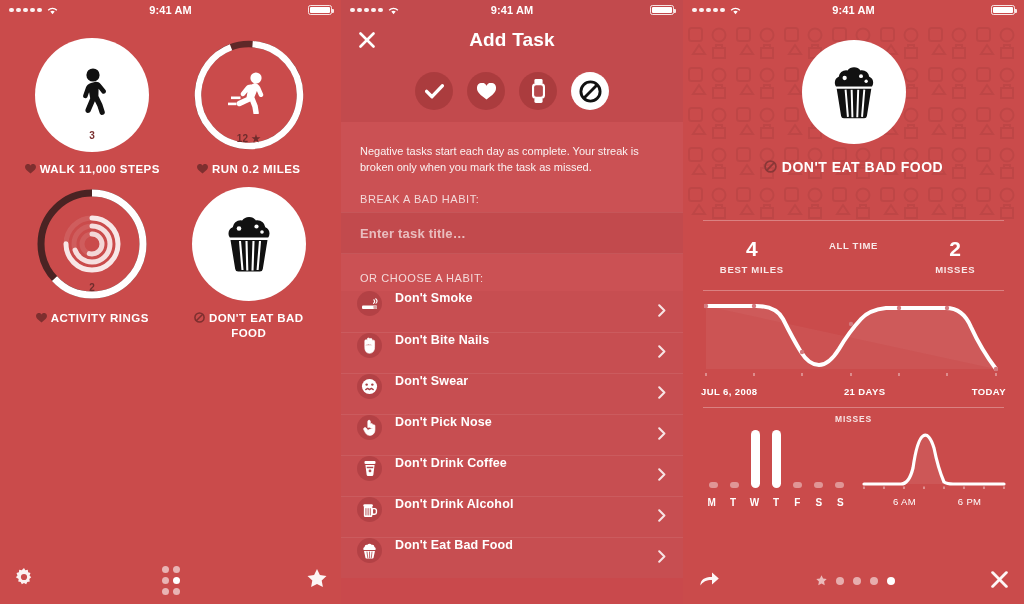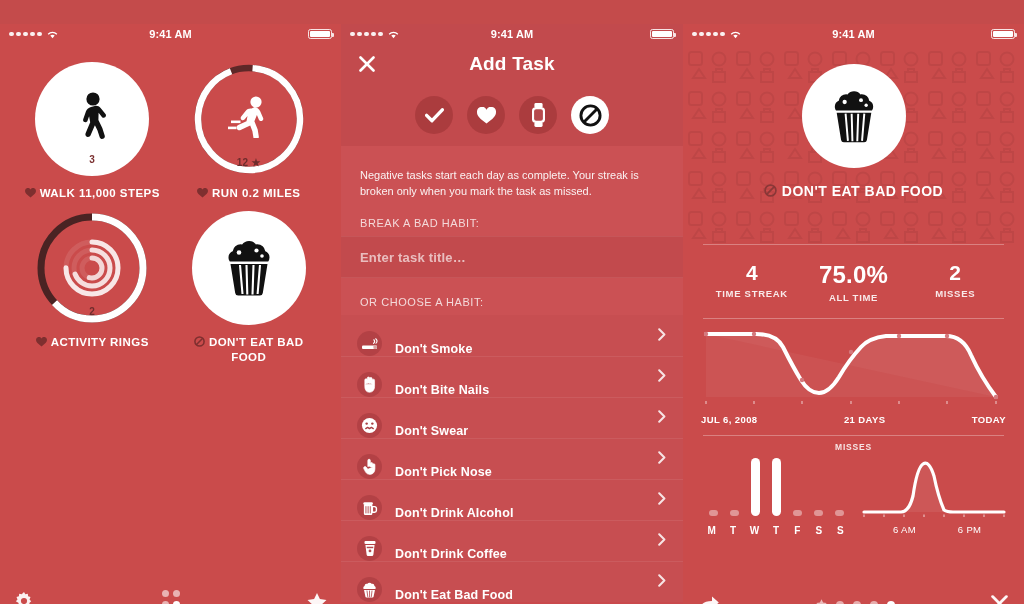--- a/index.html
+++ b/index.html
@@ -2,21 +2,21 @@
 <html><head>
 <meta charset="utf-8">
 <style>
   * { box-sizing: border-box; margin: 0; padding: 0; }
   html, body {
     width: 1024px; height: 604px;
     background: #c44b4b;
     font-family: "Liberation Sans", sans-serif;
     overflow: hidden;
   }
-  .screens { display: flex; width: 1024px; height: 464px; margin-top: 24px; }
+  .screens { display: flex; width: 1024px; height: 464px; }
   .panel { position: relative; height: 604px; overflow: hidden; }
   .p1 { width: 341px; background: #ca4b4b; }
   .p2 { width: 342px; background: #c9494c; }
   .p3 { width: 341px; background: #ca4b4b; }
 
   
   .statusbar {
     position: relative; height: 20px; width: 100%;
     display: flex; align-items: center; z-index: 30;
   }
@@ -106,21 +106,21 @@
   }
   .p2-input {
     background: #c24a4d; height: 42px; display: flex; align-items: center;
     padding: 0 19px; font-size: 13px; font-weight: bold;
     color: rgba(255,255,255,.64); letter-spacing: .2px;
     border-top: 1px solid rgba(255,255,255,.07);
     border-bottom: 1px solid rgba(255,255,255,.07);
   }
   .preset-list { background: #c74e51; }
   .preset-row {
-    height: 41px; display: flex; align-items: flex-end; padding: 0 16px;
+    height: 41px; display: flex; align-items: flex-start; padding: 0 16px;
     border-top: 1px solid rgba(255,255,255,.08); position: relative;
   }
   .preset-row:first-child { border-top: none; }
   .preset-ico {
     width: 25px; height: 25px; border-radius: 50%;
     background: rgba(150,48,52,.40);
     display: flex; align-items: center; justify-content: center; flex: 0 0 auto;
   }
   .preset-name {
     margin-left: 13px; font-size: 12.5px; font-weight: bold;
@@ -435,45 +435,45 @@
           <span class="preset-name">Don't Pick Nose</span>
           <span class="chev">
             <svg width="8" height="13" viewBox="0 0 8 13">
                 <path d="M1.2 1.2 L6.4 6.5 L1.2 11.8" fill="none" stroke="rgba(255,255,255,.85)" stroke-width="2" stroke-linecap="round" stroke-linejoin="round"></path>
               </svg>
           </span>
         </div>
 
         <div class="preset-row">
           <span class="preset-ico">
+            <svg width="14" height="17" viewBox="0 0 15 18">
+                <rect x="1.6" y="1" width="11.8" height="3.1" rx="1.1" fill="#fff"></rect>
+                <path d="M2.6 5.2h9.8l-1.3 10.6a1.5 1.5 0 0 1-1.5 1.3H5.4a1.5 1.5 0 0 1-1.5-1.3z" fill="#fff"></path>
+                <rect x="4" y="7.1" width="7" height="1.6" fill="#b34a4e"></rect>
+                <circle cx="7.5" cy="11.6" r="1.5" fill="#b34a4e"></circle>
+              </svg>
+          </span>
+          <span class="preset-name">Don't Drink Coffee</span>
+          <span class="chev">
+            <svg width="8" height="13" viewBox="0 0 8 13">
+                <path d="M1.2 1.2 L6.4 6.5 L1.2 11.8" fill="none" stroke="rgba(255,255,255,.85)" stroke-width="2" stroke-linecap="round" stroke-linejoin="round"></path>
+              </svg>
+          </span>
+        </div>
+
+        <div class="preset-row">
+          <span class="preset-ico">
             <svg width="16" height="16" viewBox="0 0 17 17">
                 <path d="M2 5h9v9.6a1.4 1.4 0 0 1-1.4 1.4H3.4A1.4 1.4 0 0 1 2 14.6z" fill="#fff"></path>
                 <path d="M11 7h2.4A1.9 1.9 0 0 1 15.3 9v2.2a1.9 1.9 0 0 1-1.9 1.9H11z" fill="none" stroke="#fff" stroke-width="1.5"></path>
                 <rect x="1.4" y="2.4" width="10.2" height="2.8" rx="1.4" fill="#fff"></rect>
                 <path d="M4.2 6.6v7.6M6.5 6.6v7.6M8.8 6.6v7.6" stroke="#b34a4e" stroke-width="1"></path>
               </svg>
           </span>
           <span class="preset-name">Don't Drink Alcohol</span>
-          <span class="chev">
-            <svg width="8" height="13" viewBox="0 0 8 13">
-                <path d="M1.2 1.2 L6.4 6.5 L1.2 11.8" fill="none" stroke="rgba(255,255,255,.85)" stroke-width="2" stroke-linecap="round" stroke-linejoin="round"></path>
-              </svg>
-          </span>
-        </div>
-
-        <div class="preset-row">
-          <span class="preset-ico">
-            <svg width="14" height="17" viewBox="0 0 15 18">
-                <rect x="1.6" y="1" width="11.8" height="3.1" rx="1.1" fill="#fff"></rect>
-                <path d="M2.6 5.2h9.8l-1.3 10.6a1.5 1.5 0 0 1-1.5 1.3H5.4a1.5 1.5 0 0 1-1.5-1.3z" fill="#fff"></path>
-                <rect x="4" y="7.1" width="7" height="1.6" fill="#b34a4e"></rect>
-                <circle cx="7.5" cy="11.6" r="1.5" fill="#b34a4e"></circle>
-              </svg>
-          </span>
-          <span class="preset-name">Don't Drink Coffee</span>
           <span class="chev">
             <svg width="8" height="13" viewBox="0 0 8 13">
                 <path d="M1.2 1.2 L6.4 6.5 L1.2 11.8" fill="none" stroke="rgba(255,255,255,.85)" stroke-width="2" stroke-linecap="round" stroke-linejoin="round"></path>
               </svg>
           </span>
         </div>
 
         <div class="preset-row">
           <span class="preset-ico">
             <svg width="17" height="16" viewBox="0 0 18 17">
@@ -546,24 +546,23 @@
             </svg>
         </span><span>DON'T EAT BAD FOOD</span>
       </div>
     </div>
 
     <div class="hrule"></div>
 
     <div class="stats-row">
       <div class="stat">
         <div class="v">4</div>
-        <div class="k">TIME STREAK</div>
+        <div class="k">BEST MILES</div>
       </div>
       <div class="stat">
-        <div class="v big">75.0%</div>
         <div class="k">ALL TIME</div>
       </div>
       <div class="stat">
         <div class="v">2</div>
         <div class="k">MISSES</div>
       </div>
     </div>
 
     <div class="hrule"></div>
 

